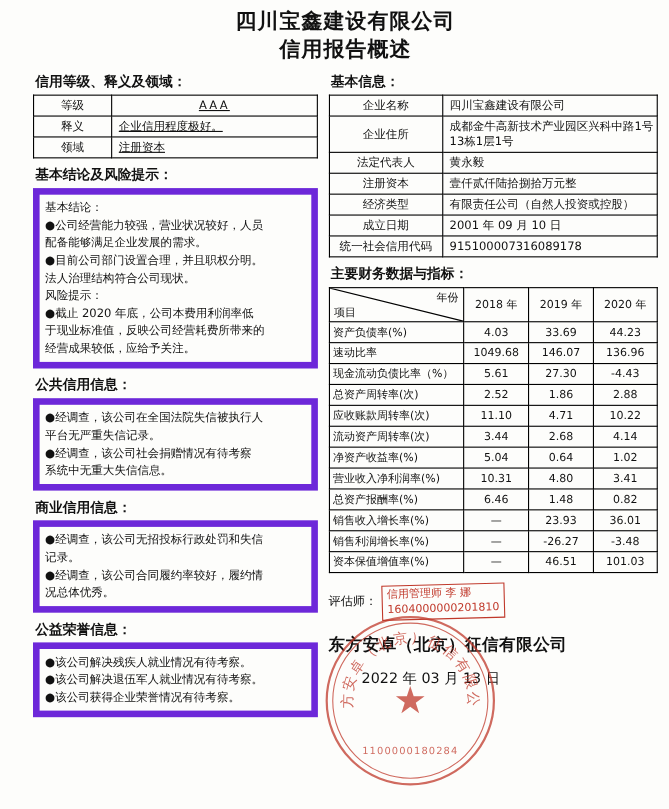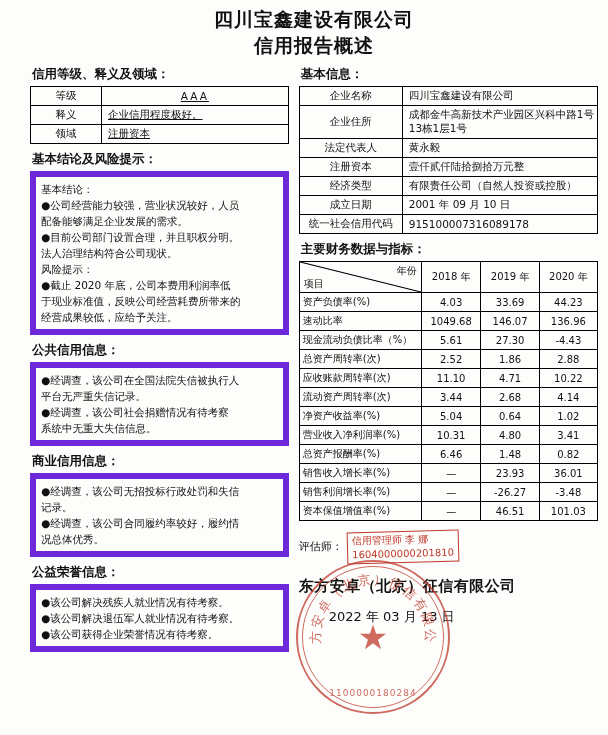--- a/index.html
+++ b/index.html
@@ -57,21 +57,21 @@
   }
   .seal .ring{
     position:absolute;left:4px;top:4px;right:4px;bottom:4px;
     border:1px solid #c0392b;border-radius:50%;
   }
   .seal .star{
     position:absolute;left:50%;top:50%;transform:translate(-50%,-50%);
     color:#c0392b;font-size:34px;line-height:34px;
   }
   .seal .code{
-    position:absolute;left:0;right:0;bottom:14px;text-align:center;
+    position:absolute;left:0;right:0;bottom:24px;text-align:center;
     color:#c0392b;font-size:9px;letter-spacing:1px;
   }
   .seal svg{position:absolute;left:0;top:0;}
   .seal text{fill:#c0392b;font-size:13px;font-family:"DejaVu Sans","Liberation Sans",sans-serif;letter-spacing:2px;}
 </style>
 </head>
 <body>
 
 <div class="page">
 

